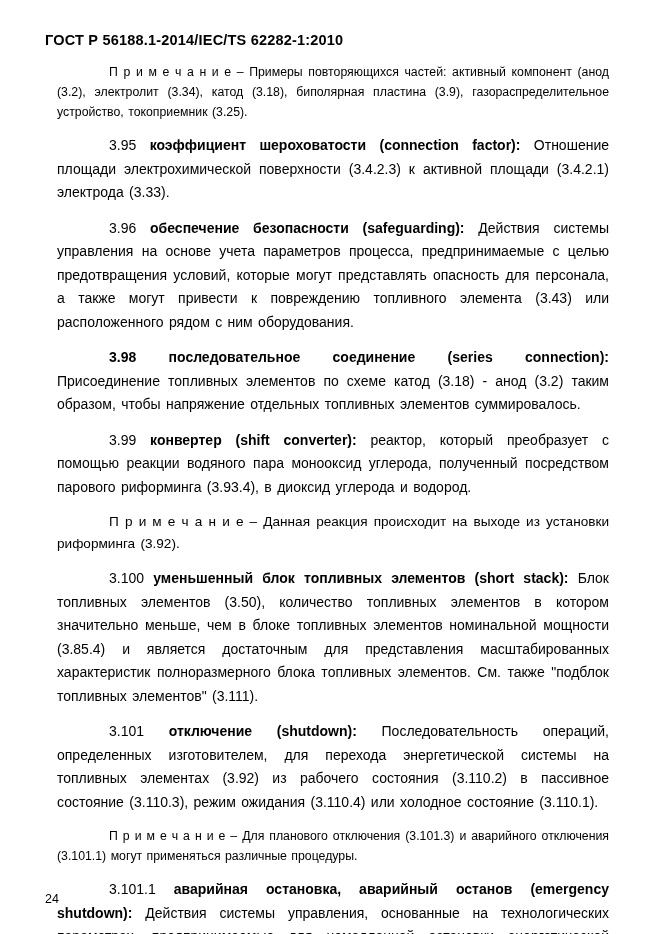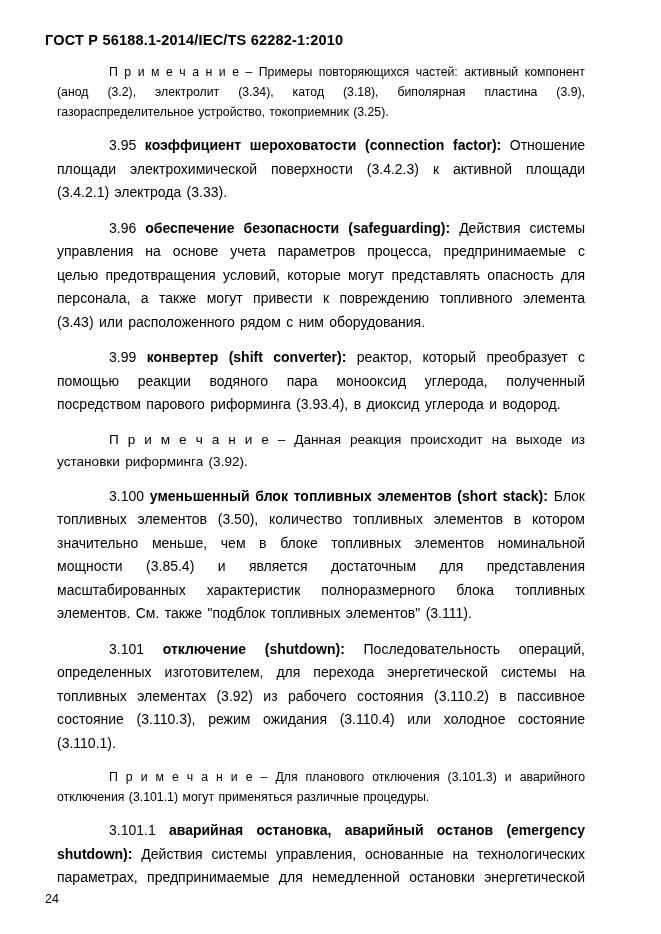--- a/index.html
+++ b/index.html
@@ -8,21 +8,21 @@
     background: #ffffff;
   }
   .page {
     position: relative;
     width: 661px;
     height: 934px;
     box-sizing: border-box;
     background: #ffffff;
     color: #000000;
     font-family: "Liberation Sans", sans-serif;
-    padding: 30px 64px 0 45px;
+    padding: 30px 40px 0 45px;
     overflow: hidden;
   }
   .doc-header {
     font-size: 14.5px;
     font-weight: bold;
     line-height: 20px;
     margin: 0 0 3px 0;
     letter-spacing: 0.2px;
     white-space: nowrap;
   }
@@ -65,20 +65,21 @@
 </head>
 <body>
 
 <div class="page">
   <div class="doc-header">ГОСТ Р 56188.1-2014/IEC/TS 62282-1:2010</div>
 
   <div class="blocks">
       <p class="note-sm"><span>П р и м е ч а н и е – Примеры повторяющихся частей: активный компонент (анод (3.2), электролит (3.34), катод (3.18), биполярная пластина (3.9), газораспределительное устройство, токоприемник (3.25).</span></p>
       <p class="body-para"><span>3.95 </span><span class="b">коэффициент шероховатости (connection factor): </span><span>Отношение площади электрохимической поверхности (3.4.2.3) к активной площади (3.4.2.1) электрода (3.33).</span></p>
       <p class="body-para"><span>3.96 </span><span class="b">обеспечение безопасности (safeguarding): </span><span>Действия системы управления на основе учета параметров процесса, предпринимаемые с целью предотвращения условий, которые могут представлять опасность для персонала, а также могут привести к повреждению топливного элемента (3.43) или расположенного рядом с ним оборудования.</span></p>
+      <p class="body-para"><span class="b">3.98 последовательное соединение (series connection): </span><span>Присоединение топливных элементов по схеме катод (3.18) - анод (3.2) таким образом, чтобы напряжение отдельных топливных элементов суммировалось.</span></p>
       <p class="body-para"><span>3.99 </span><span class="b">конвертер (shift converter): </span><span>реактор, который преобразует с помощью реакции водяного пара монооксид углерода, полученный посредством парового риформинга (3.93.4), в диоксид углерода и водород.</span></p>
       <p class="note-lg"><span>П р и м е ч а н и е – Данная реакция происходит на выходе из установки риформинга (3.92).</span></p>
       <p class="body-para"><span>3.100 </span><span class="b">уменьшенный блок топливных элементов (short stack): </span><span>Блок топливных элементов (3.50), количество топливных элементов в котором значительно меньше, чем в блоке топливных элементов номинальной мощности (3.85.4) и является достаточным для представления масштабированных характеристик полноразмерного блока топливных элементов. См. также "подблок топливных элементов" (3.111).</span></p>
       <p class="body-para"><span>3.101 </span><span class="b">отключение (shutdown): </span><span>Последовательность операций, определенных изготовителем, для перехода энергетической системы на топливных элементах (3.92) из рабочего состояния (3.110.2) в пассивное состояние (3.110.3), режим ожидания (3.110.4) или холодное состояние (3.110.1).</span></p>
       <p class="note-sm"><span>П р и м е ч а н и е – Для планового отключения (3.101.3) и аварийного отключения (3.101.1) могут применяться различные процедуры.</span></p>
       <p class="body-para last-justify"><span>3.101.1 </span><span class="b">аварийная остановка, аварийный останов (emergency shutdown): </span><span>Действия системы управления, основанные на технологических параметрах, предпринимаемые для немедленной остановки энергетической</span></p>
     </div>
 
   <div class="page-number">24</div>
 </div>

